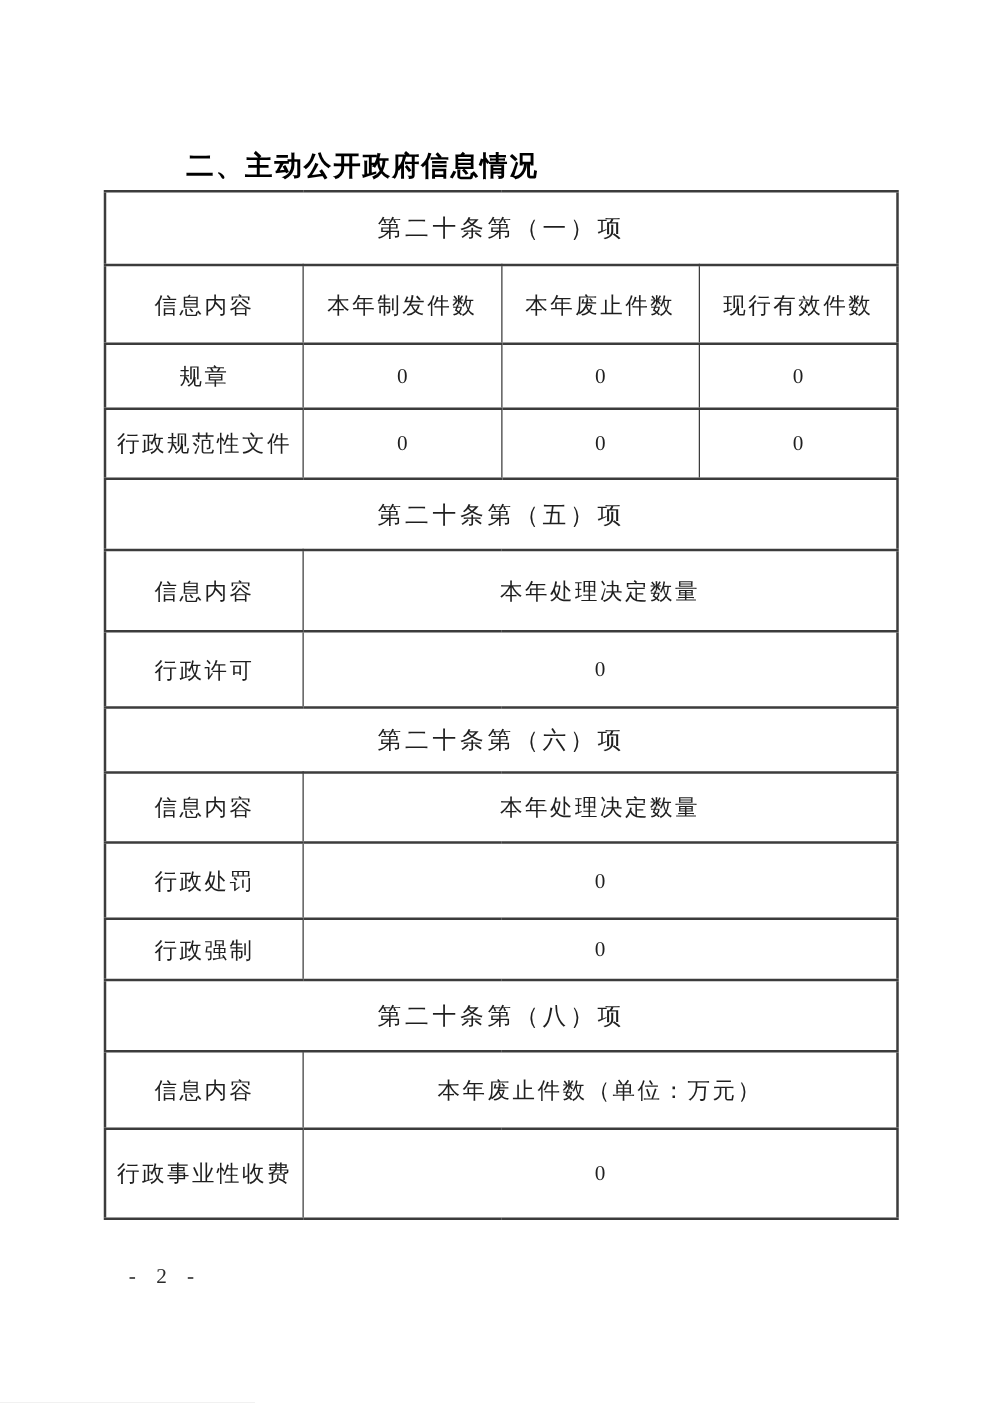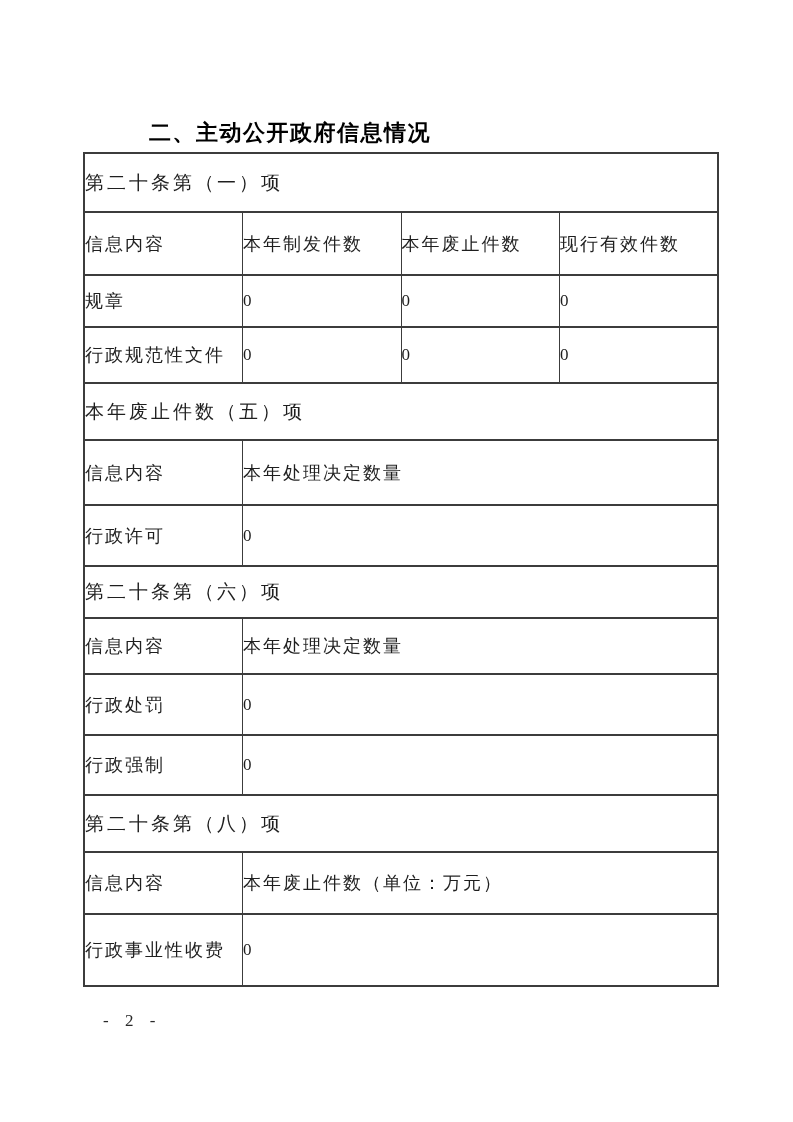--- a/index.html
+++ b/index.html
@@ -31,20 +31,21 @@
     width: 636px;
     border-collapse: collapse;
     table-layout: fixed;
     border: 2px solid #3c3c3c;
   }
   .report-table col { width: 25%; }
   .report-table td {
     border: 1px solid #3c3c3c;
     border-top-width: 2px;
     border-bottom-width: 2px;
+    text-align: center;
     vertical-align: middle;
     font-size: 18px;
     color: #1f1f1f;
     letter-spacing: 2px;
     padding: 0;
     overflow: hidden;
     white-space: nowrap;
   }
   .report-table td.section-heading {
     letter-spacing: 3px;
@@ -97,21 +98,21 @@
         <td class="num">0</td>
       </tr>
       <tr style="height:56px">
         <td>行政规范性文件</td>
         <td class="num">0</td>
         <td class="num">0</td>
         <td class="num">0</td>
       </tr>
 
       <tr style="height:57px">
-        <td colspan="4" class="section-heading">本年废止件数（五）项</td>
+        <td colspan="4" class="section-heading">第二十条第（五）项</td>
       </tr>
       <tr style="height:65px">
         <td>信息内容</td>
         <td colspan="3">本年处理决定数量</td>
       </tr>
       <tr style="height:61px">
         <td>行政许可</td>
         <td colspan="3" class="num">0</td>
       </tr>
 
@@ -119,21 +120,21 @@
         <td colspan="4" class="section-heading">第二十条第（六）项</td>
       </tr>
       <tr style="height:56px">
         <td>信息内容</td>
         <td colspan="3">本年处理决定数量</td>
       </tr>
       <tr style="height:61px">
         <td>行政处罚</td>
         <td colspan="3" class="num">0</td>
       </tr>
-      <tr style="height:60px">
+      <tr style="height:49px">
         <td>行政强制</td>
         <td colspan="3" class="num">0</td>
       </tr>
 
       <tr style="height:57px">
         <td colspan="4" class="section-heading">第二十条第（八）项</td>
       </tr>
       <tr style="height:62px">
         <td>信息内容</td>
         <td colspan="3">本年废止件数（单位：万元）</td>

